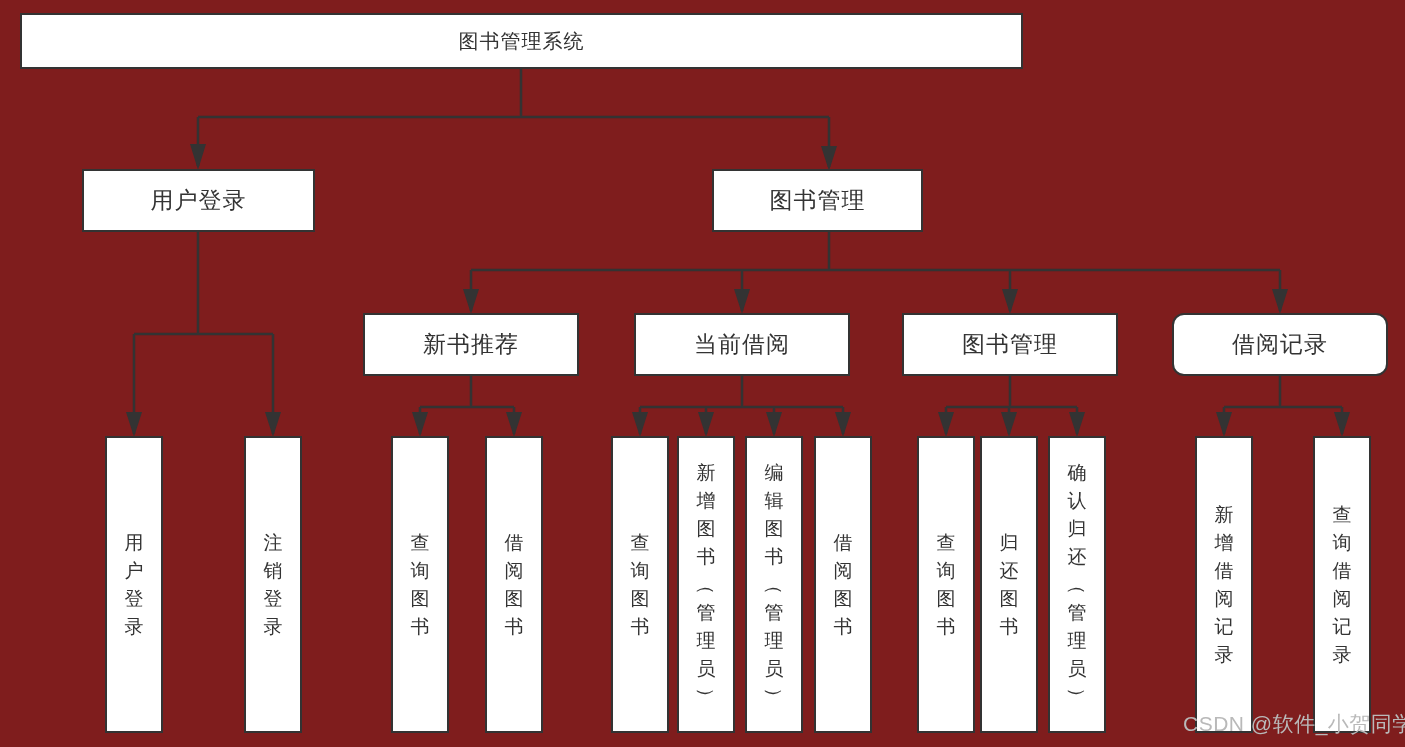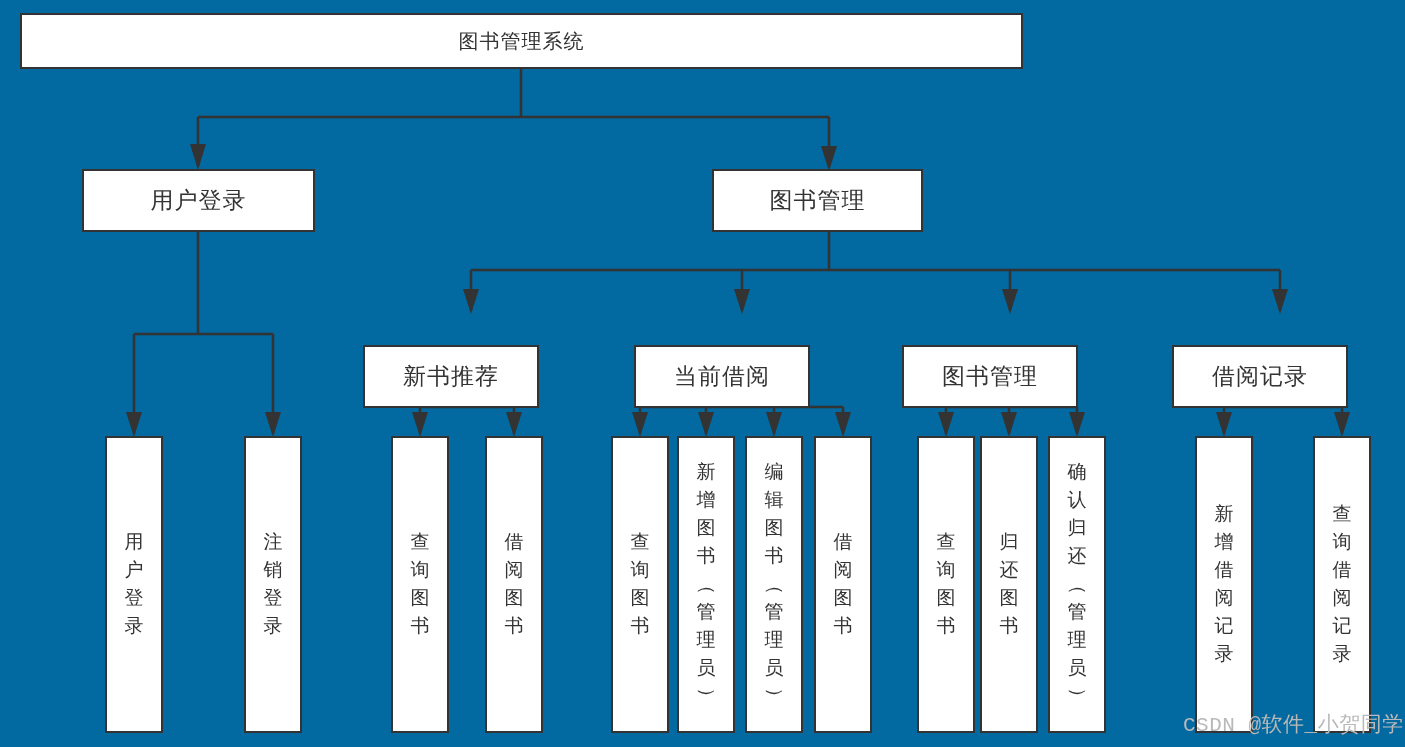--- a/index.html
+++ b/index.html
@@ -1,31 +1,31 @@
 <!DOCTYPE html>
 <html><head>
 <meta charset="utf-8">
 <style>
   html, body { margin:0; padding:0; background:#ffffff; }
   #canvas {
     position:relative; width:1405px; height:747px; overflow:hidden;
-    background:#0369a1;
-    font-family:Liberation Mono, monospace;
+    background:#7f1d1d;
+    font-family:Liberation Sans, sans-serif;
   }
   #wires { position:absolute; left:0; top:0; z-index:1; }
   .node {
     position:absolute; box-sizing:border-box;
     background:#ffffff; border:2.5px solid #333333;
     display:flex; align-items:center; justify-content:center;
     color:#333333; z-index:2;
   }
   .root  { left:20px;  top:13px;  width:1003px; height:56px; font-size:20px; letter-spacing:1px; }
   .lvl2, .lvl3 { height:63px; font-size:23px; letter-spacing:1px; }
   .lvl2 { top:169px; }
-  .lvl3 { top:313px; width:176px;margin-top:32px; }
+  .lvl3 { top:313px; width:216px; }
   .leaf {
     top:436px; width:58px; height:297px;
     flex-direction:column; z-index:2;
   }
   .vlabel {
     display:flex; flex-direction:column; align-items:center; justify-content:center;
     width:100%; height:100%;
   }
   .vchar {
     display:block; height:28px; line-height:28px; width:100%;
@@ -102,21 +102,21 @@
 
   <div class="node lvl3" style="left:363px;">
     <span>新书推荐</span>
   </div>
   <div class="node lvl3" style="left:634px;">
     <span>当前借阅</span>
   </div>
   <div class="node lvl3" style="left:902px;">
     <span>图书管理</span>
   </div>
-  <div class="node lvl3" style="left:1172px;">
+  <div class="node lvl3" style="left:1172px;border-radius:12px;">
     <span>借阅记录</span>
   </div>
 
   <div class="node leaf" style="left:105px;">
     <span class="vlabel">
         <span class="vchar">用</span>
         <span class="vchar">户</span>
         <span class="vchar">登</span>
         <span class="vchar">录</span>
       </span>

